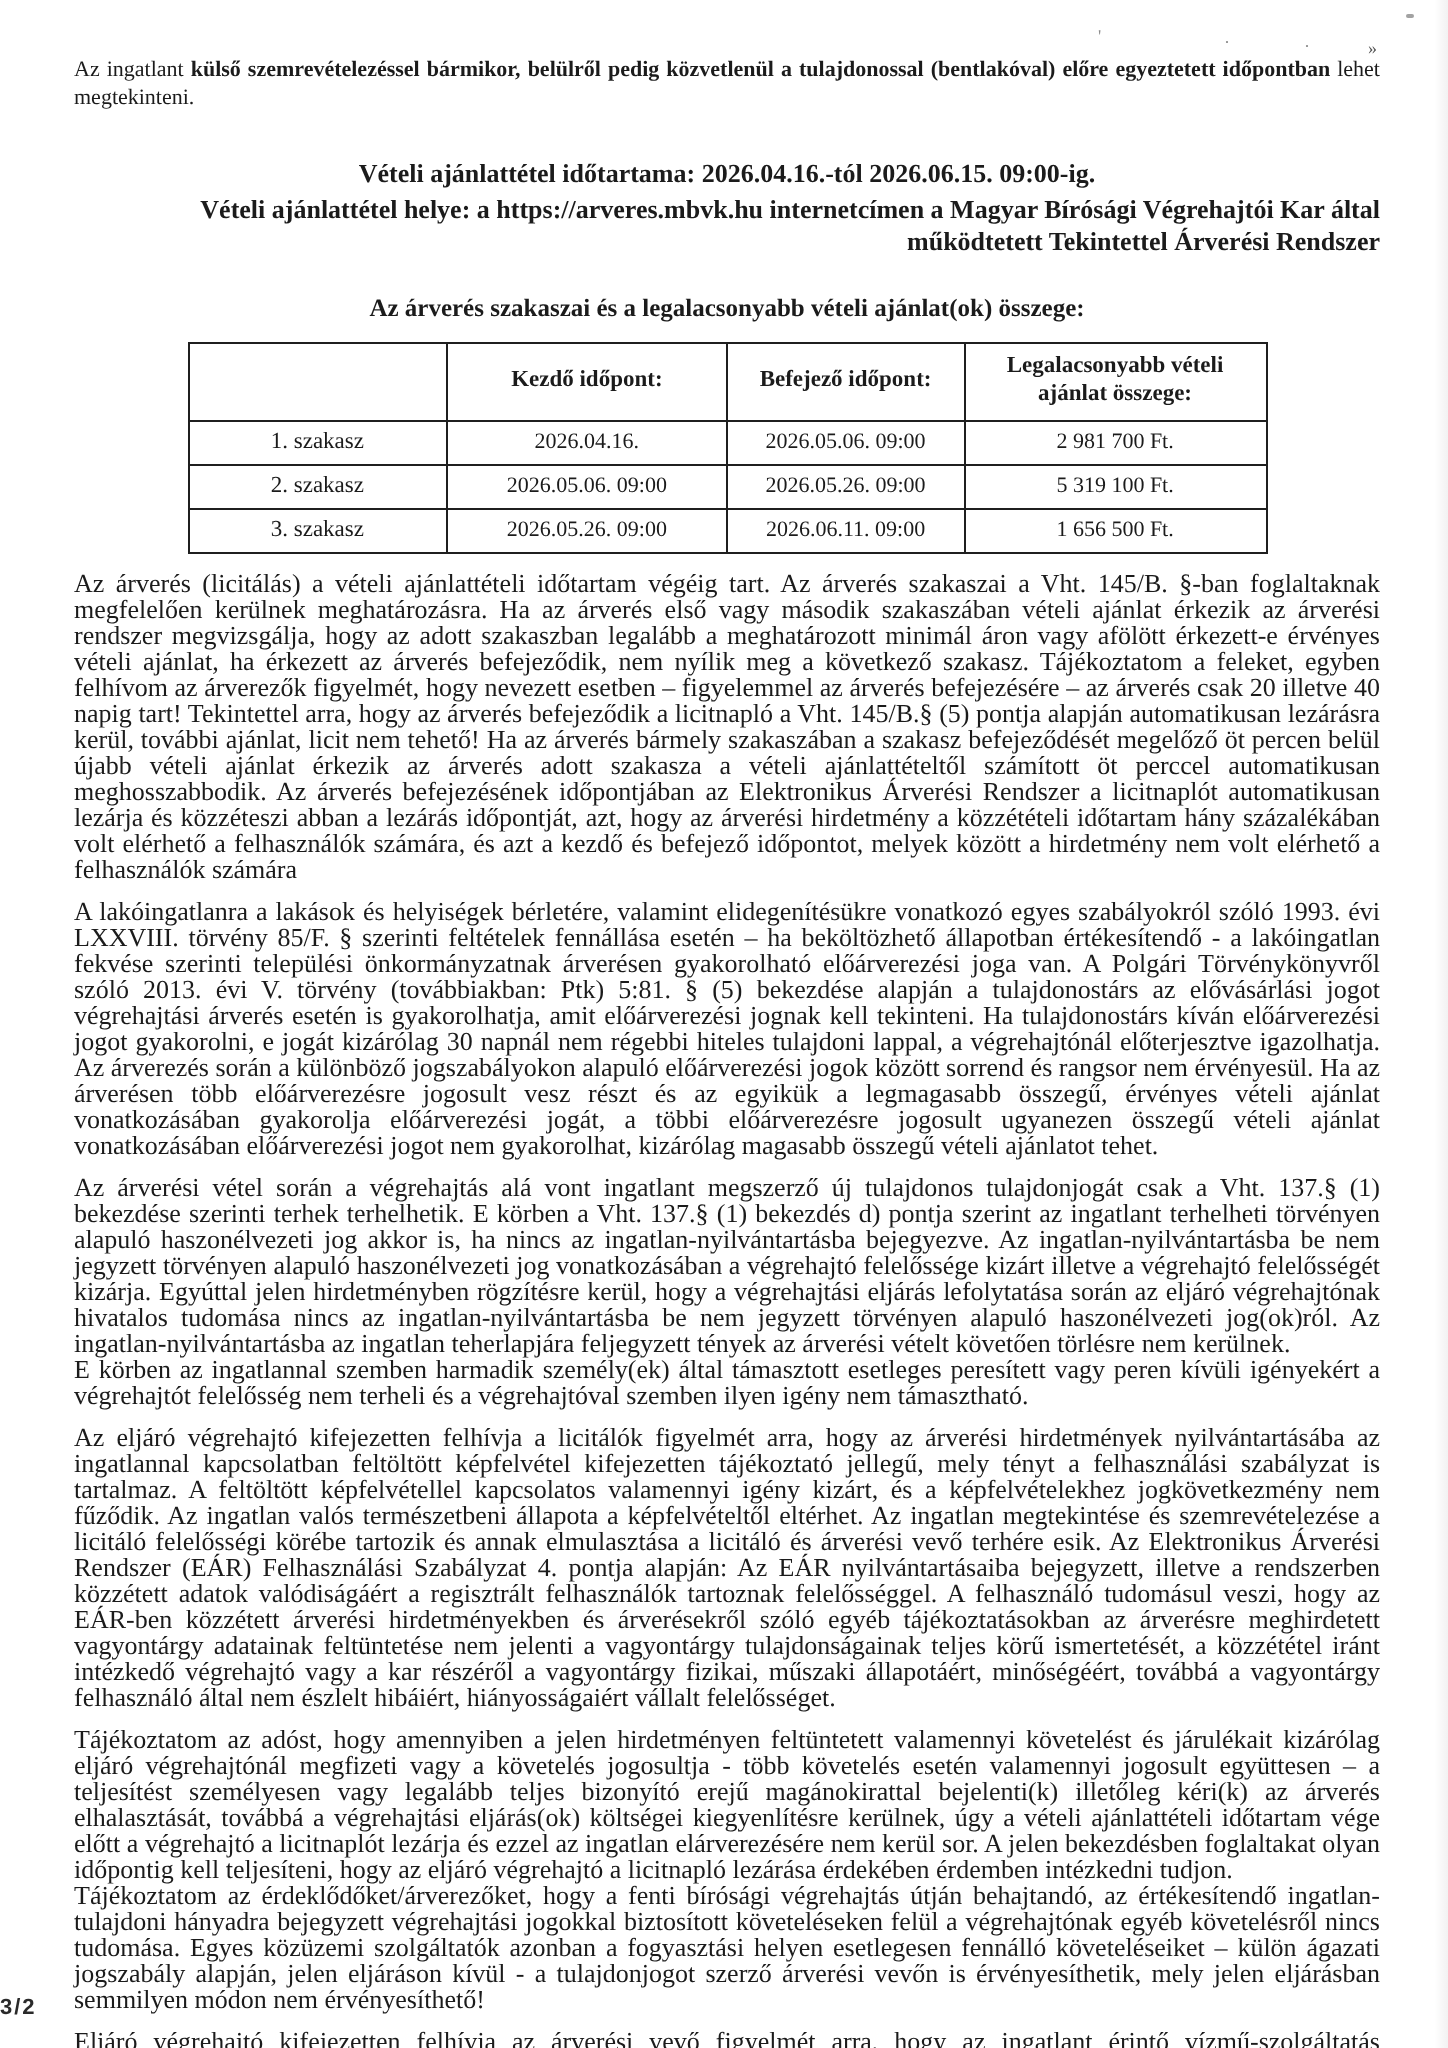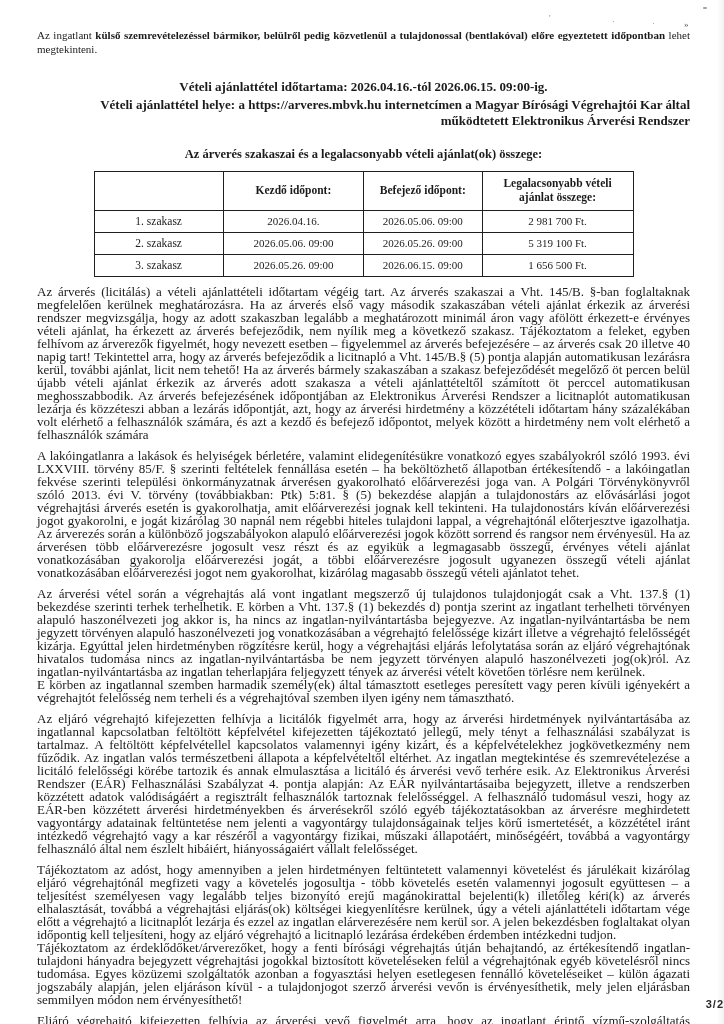--- a/index.html
+++ b/index.html
@@ -44,21 +44,21 @@
   table.phases th { font-weight:bold; font-size:11.5px; line-height:1.2; height:36px; }
   table.phases td { height:19px; }
   table.phases td.rowlabel { font-weight:normal; font-size:11.5px; }
   .col-label { width:24%; } .col-start { width:26%; } .col-end { width:22%; } .col-amount { width:28%; }
 
   .para { margin:0; font-size:13px; line-height:13px; text-align:justify; }
   .gap { margin-top:8px; }
 
   .page-number {
     position:absolute; left:0; bottom:14px; width:100%;
-    text-align:right; font-family:"Liberation Sans","DejaVu Sans",sans-serif;
+    text-align:left; font-family:"Liberation Sans","DejaVu Sans",sans-serif;
     font-weight:bold; font-size:11px; letter-spacing:1px; color:#2a2a2a;
   }
 </style>
 </head>
 <body>
 
 <div class="page">
 
   <div class="edge-shadow"></div>
   <span class="artifact" style="left:549px; top:14px;">'</span>
@@ -66,21 +66,21 @@
   <span class="artifact" style="left:652px; top:19px;">·</span>
   <span class="artifact dark" style="left:684px; top:20px;">»</span>
   <span class="speck" style="left:703px; top:7px;"></span>
 
   <p class="intro"><span>Az ingatlant </span><b>külső szemrevételezéssel bármikor, belülről pedig közvetlenül a tulajdonossal (bentlakóval) előre egyeztetett időpontban</b><span> lehet megtekinteni.</span></p>
 
   <div class="h-bold h-period">Vételi ajánlattétel időtartama: 2026.04.16.-tól 2026.06.15. 09:00-ig.</div>
 
   <div class="h-bold h-place">
     <div>Vételi ajánlattétel helye: a https://arveres.mbvk.hu internetcímen a Magyar Bírósági Végrehajtói Kar által</div>
-    <div>működtetett Elektronikus Árverési Rendszer</div>
+    <div>működtetett Tekintettel Árverési Rendszer</div>
   </div>
 
   <div class="table-title">Az árverés szakaszai és a legalacsonyabb vételi ajánlat(ok) összege:</div>
 
   <table class="phases">
     <thead>
       <tr>
         <th class="col-label"></th>
         <th class="col-start">Kezdő időpont:</th>
         <th class="col-end">Befejező időpont:</th>
@@ -96,21 +96,21 @@
       </tr>
       <tr>
         <td class="rowlabel">2. szakasz</td>
         <td>2026.05.06. 09:00</td>
         <td>2026.05.26. 09:00</td>
         <td>5 319 100 Ft.</td>
       </tr>
       <tr>
         <td class="rowlabel">3. szakasz</td>
         <td>2026.05.26. 09:00</td>
-        <td>2026.06.15. 09:00</td>
+        <td>2026.06.11. 09:00</td>
         <td>1 656 500 Ft.</td>
       </tr>
     </tbody>
   </table>
 
   <p class="para gap">Az árverés (licitálás) a vételi ajánlattételi időtartam végéig tart. Az árverés szakaszai a Vht. 145/B. §-ban foglaltaknak megfelelően kerülnek meghatározásra. Ha az árverés első vagy második szakaszában vételi ajánlat érkezik az árverési rendszer megvizsgálja, hogy az adott szakaszban legalább a meghatározott minimál áron vagy afölött érkezett-e érvényes vételi ajánlat, ha érkezett az árverés befejeződik, nem nyílik meg a következő szakasz. Tájékoztatom a feleket, egyben felhívom az árverezők figyelmét, hogy nevezett esetben – figyelemmel az árverés befejezésére – az árverés csak 20 illetve 40 napig tart! Tekintettel arra, hogy az árverés befejeződik a licitnapló a Vht. 145/B.§ (5) pontja alapján automatikusan lezárásra kerül, további ajánlat, licit nem tehető! Ha az árverés bármely szakaszában a szakasz befejeződését megelőző öt percen belül újabb vételi ajánlat érkezik az árverés adott szakasza a vételi ajánlattételtől számított öt perccel automatikusan meghosszabbodik. Az árverés befejezésének időpontjában az Elektronikus Árverési Rendszer a licitnaplót automatikusan lezárja és közzéteszi abban a lezárás időpontját, azt, hogy az árverési hirdetmény a közzétételi időtartam hány százalékában volt elérhető a felhasználók számára, és azt a kezdő és befejező időpontot, melyek között a hirdetmény nem volt elérhető a felhasználók számára</p>
   <p class="para gap">A lakóingatlanra a lakások és helyiségek bérletére, valamint elidegenítésükre vonatkozó egyes szabályokról szóló 1993. évi LXXVIII. törvény 85/F. § szerinti feltételek fennállása esetén – ha beköltözhető állapotban értékesítendő - a lakóingatlan fekvése szerinti települési önkormányzatnak árverésen gyakorolható előárverezési joga van. A Polgári Törvénykönyvről szóló 2013. évi V. törvény (továbbiakban: Ptk) 5:81. § (5) bekezdése alapján a tulajdonostárs az elővásárlási jogot végrehajtási árverés esetén is gyakorolhatja, amit előárverezési jognak kell tekinteni. Ha tulajdonostárs kíván előárverezési jogot gyakorolni, e jogát kizárólag 30 napnál nem régebbi hiteles tulajdoni lappal, a végrehajtónál előterjesztve igazolhatja. Az árverezés során a különböző jogszabályokon alapuló előárverezési jogok között sorrend és rangsor nem érvényesül. Ha az árverésen több előárverezésre jogosult vesz részt és az egyikük a legmagasabb összegű, érvényes vételi ajánlat vonatkozásában gyakorolja előárverezési jogát, a többi előárverezésre jogosult ugyanezen összegű vételi ajánlat vonatkozásában előárverezési jogot nem gyakorolhat, kizárólag magasabb összegű vételi ajánlatot tehet.</p>
   <p class="para gap">Az árverési vétel során a végrehajtás alá vont ingatlant megszerző új tulajdonos tulajdonjogát csak a Vht. 137.§ (1) bekezdése szerinti terhek terhelhetik. E körben a Vht. 137.§ (1) bekezdés d) pontja szerint az ingatlant terhelheti törvényen alapuló haszonélvezeti jog akkor is, ha nincs az ingatlan-nyilvántartásba bejegyezve. Az ingatlan-nyilvántartásba be nem jegyzett törvényen alapuló haszonélvezeti jog vonatkozásában a végrehajtó felelőssége kizárt illetve a végrehajtó felelősségét kizárja. Egyúttal jelen hirdetményben rögzítésre kerül, hogy a végrehajtási eljárás lefolytatása során az eljáró végrehajtónak hivatalos tudomása nincs az ingatlan-nyilvántartásba be nem jegyzett törvényen alapuló haszonélvezeti jog(ok)ról. Az ingatlan-nyilvántartásba az ingatlan teherlapjára feljegyzett tények az árverési vételt követően törlésre nem kerülnek.</p>
   <p class="para">E körben az ingatlannal szemben harmadik személy(ek) által támasztott esetleges peresített vagy peren kívüli igényekért a végrehajtót felelősség nem terheli és a végrehajtóval szemben ilyen igény nem támasztható.</p>
   <p class="para gap">Az eljáró végrehajtó kifejezetten felhívja a licitálók figyelmét arra, hogy az árverési hirdetmények nyilvántartásába az ingatlannal kapcsolatban feltöltött képfelvétel kifejezetten tájékoztató jellegű, mely tényt a felhasználási szabályzat is tartalmaz. A feltöltött képfelvétellel kapcsolatos valamennyi igény kizárt, és a képfelvételekhez jogkövetkezmény nem fűződik. Az ingatlan valós természetbeni állapota a képfelvételtől eltérhet. Az ingatlan megtekintése és szemrevételezése a licitáló felelősségi körébe tartozik és annak elmulasztása a licitáló és árverési vevő terhére esik. Az Elektronikus Árverési Rendszer (EÁR) Felhasználási Szabályzat 4. pontja alapján: Az EÁR nyilvántartásaiba bejegyzett, illetve a rendszerben közzétett adatok valódiságáért a regisztrált felhasználók tartoznak felelősséggel. A felhasználó tudomásul veszi, hogy az EÁR-ben közzétett árverési hirdetményekben és árverésekről szóló egyéb tájékoztatásokban az árverésre meghirdetett vagyontárgy adatainak feltüntetése nem jelenti a vagyontárgy tulajdonságainak teljes körű ismertetését, a közzététel iránt intézkedő végrehajtó vagy a kar részéről a vagyontárgy fizikai, műszaki állapotáért, minőségéért, továbbá a vagyontárgy felhasználó által nem észlelt hibáiért, hiányosságaiért vállalt felelősséget.</p>

